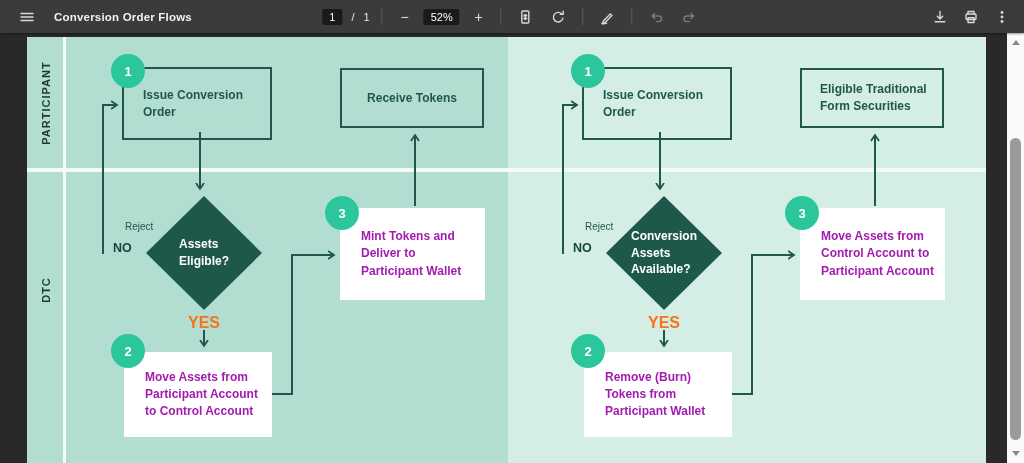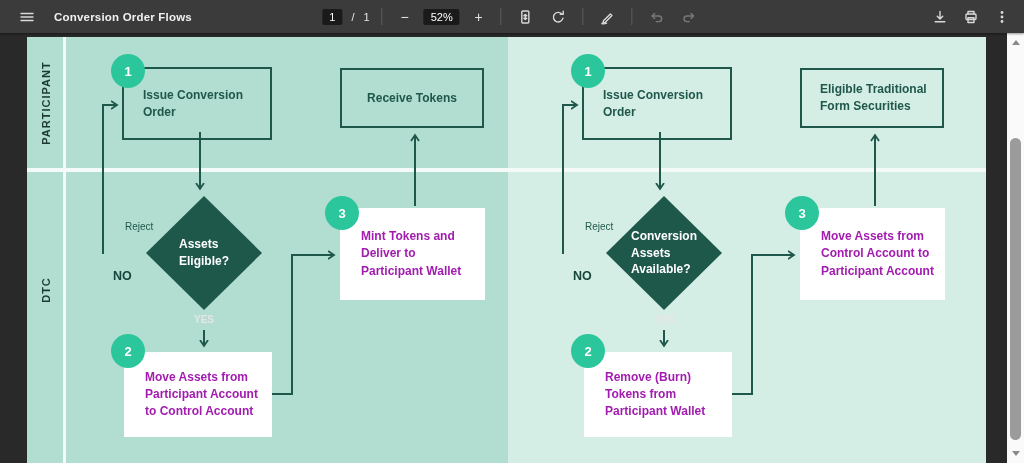--- a/index.html
+++ b/index.html
@@ -58,23 +58,23 @@
   .badge { position:absolute; width:34px; height:34px; border-radius:50%; background:#2cc69c;
            color:#fff; font-weight:700; font-size:13px; display:flex; align-items:center;
            justify-content:center; }
   .badge.b1 { left:84px; top:17px; }
   .badge.b2 { left:84px; top:297px; }
   .badge.b3 { left:298px; top:159px; }
   .diamond-label { position:absolute; left:177px; top:216px; transform:translate(-50%,-50%);
                    color:#ffffff; font-weight:700; font-size:12px; line-height:1.38;
                    white-space:pre-line; text-align:left; }
   .lbl-reject { position:absolute; left:86px; top:184px; color:#1f574a; font-size:10px;margin-left:12px; }
-  .lbl-no { position:absolute; left:86px; top:204px; color:#17453a; font-size:12.5px; font-weight:700;margin-top:28px; }
+  .lbl-no { position:absolute; left:86px; top:204px; color:#17453a; font-size:12.5px; font-weight:700; }
   .lbl-yes { position:absolute; left:177px; top:277px; transform:translateX(-50%);
-             color:#e5e5e5; font-size:10px; font-weight:700; }
+             color:#f97316; font-size:16px; font-weight:700; }
 
   
   .scrollbar { position:absolute; right:0; top:0; width:17px; height:430px; background:#fafafa; z-index:5; }
   .sb-arrow { position:absolute; left:0; width:17px; height:15px; display:flex;
               align-items:center; justify-content:center; cursor:pointer; }
   .sb-arrow.up { top:2px; } .sb-arrow.down { bottom:2px; }
   .tri { width:0; height:0; border-left:4px solid transparent; border-right:4px solid transparent; }
   .tri.up { border-bottom:5px solid #8a8a8a; }
   .tri.down { border-top:5px solid #8a8a8a; }
   .sb-thumb { position:absolute; left:3px; top:105px; width:11px; height:302px;

